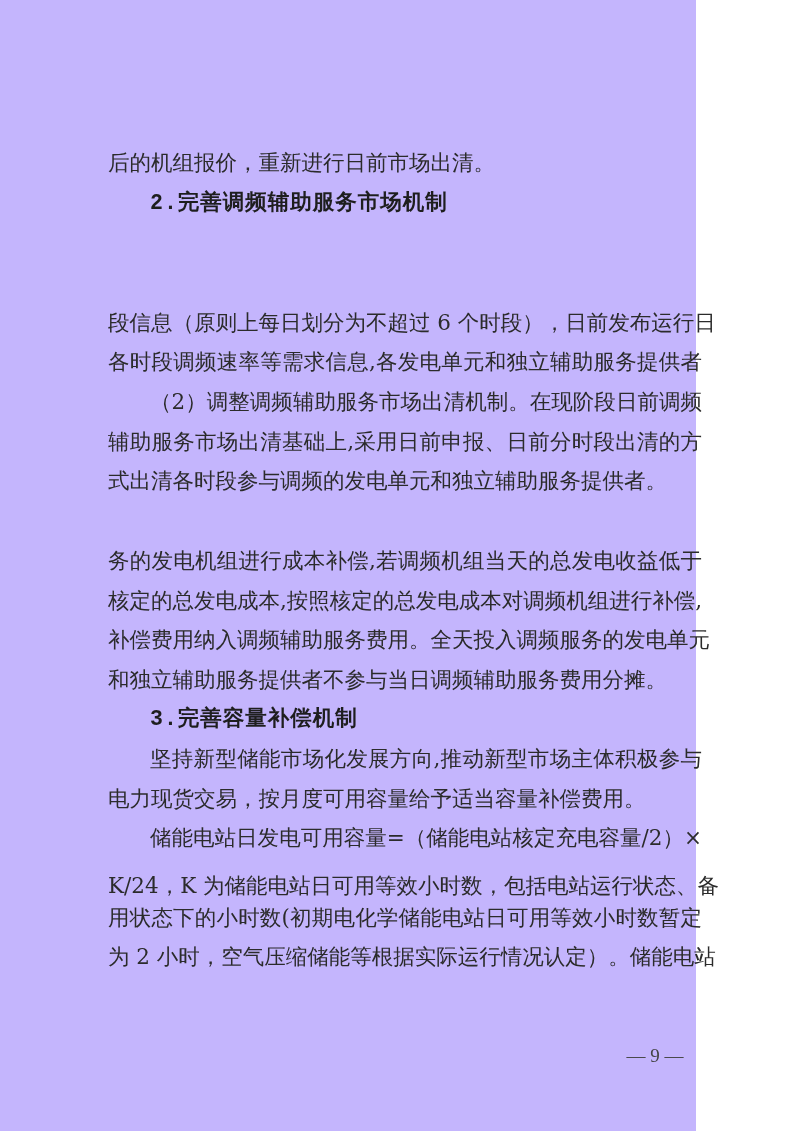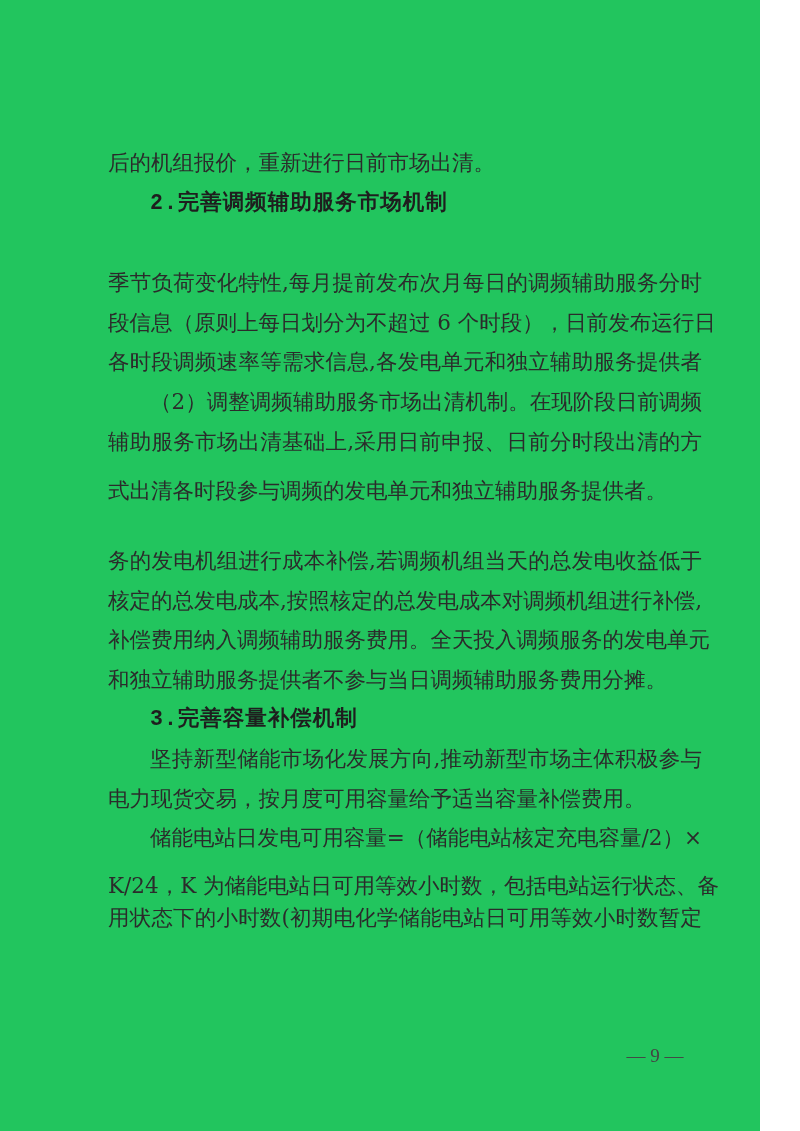--- a/index.html
+++ b/index.html
@@ -1,17 +1,17 @@
 <!DOCTYPE html>
 <html><head>
 <meta charset="utf-8">
 <style>
   html, body { margin: 0; padding: 0; background: #ffffff; }
   body { width: 800px; height: 1131px; position: relative; overflow: hidden; }
-  .page { position: absolute; left: 0; top: 0; width: 760px; height: 1131px; background: #22c55e; }
+  .page { position: absolute; left: 0; top: 0; width: 680px; height: 1131px; background: #c4b5fd; padding-left: 16px; }
   .line {
     position: absolute;
     left: 108px;
     width: 594px;
     height: 30px;
     font-family: "DejaVu Serif", "Liberation Serif", serif;
     font-size: 21.5px;
     line-height: 30px;
     color: #2b2b2b;
     white-space: nowrap;
@@ -38,31 +38,31 @@
     font-size: 19px;
     color: #444;
   }
 </style>
 </head>
 <body>
 
 <div class="page">
   <div class="line last" style="top:148px">后的机组报价，重新进行日前市场出清。</div>
   <div class="line indent heading" style="top:188px">2.完善调频辅助服务市场机制</div>
-  <div class="line" style="top:268px">季节负荷变化特性,每月提前发布次月每日的调频辅助服务分时</div>
   <div class="line" style="top:308px">段信息（原则上每日划分为不超过 6 个时段），日前发布运行日</div>
   <div class="line" style="top:347px">各时段调频速率等需求信息,各发电单元和独立辅助服务提供者</div>
   <div class="line indent" style="top:387px">（2）调整调频辅助服务市场出清机制。在现阶段日前调频</div>
   <div class="line" style="top:427px">辅助服务市场出清基础上,采用日前申报、日前分时段出清的方</div>
-  <div class="line last" style="top:476px">式出清各时段参与调频的发电单元和独立辅助服务提供者。</div>
+  <div class="line last" style="top:466px">式出清各时段参与调频的发电单元和独立辅助服务提供者。</div>
   <div class="line" style="top:546px">务的发电机组进行成本补偿,若调频机组当天的总发电收益低于</div>
   <div class="line" style="top:586px">核定的总发电成本,按照核定的总发电成本对调频机组进行补偿,</div>
   <div class="line" style="top:625px">补偿费用纳入调频辅助服务费用。全天投入调频服务的发电单元</div>
   <div class="line last" style="top:665px">和独立辅助服务提供者不参与当日调频辅助服务费用分摊。</div>
   <div class="line indent heading" style="top:704px">3.完善容量补偿机制</div>
   <div class="line indent" style="top:744px">坚持新型储能市场化发展方向,推动新型市场主体积极参与</div>
   <div class="line last" style="top:784px">电力现货交易，按月度可用容量给予适当容量补偿费用。</div>
   <div class="line indent" style="top:823px">储能电站日发电可用容量=（储能电站核定充电容量/2）×</div>
   <div class="line" style="top:871px">K/24，K 为储能电站日可用等效小时数，包括电站运行状态、备</div>
   <div class="line" style="top:903px">用状态下的小时数(初期电化学储能电站日可用等效小时数暂定</div>
+  <div class="line" style="top:942px">为 2 小时，空气压缩储能等根据实际运行情况认定）。储能电站</div>
 
   <div class="page-number">— 9 —</div>
 </div>
 
 </body></html>

